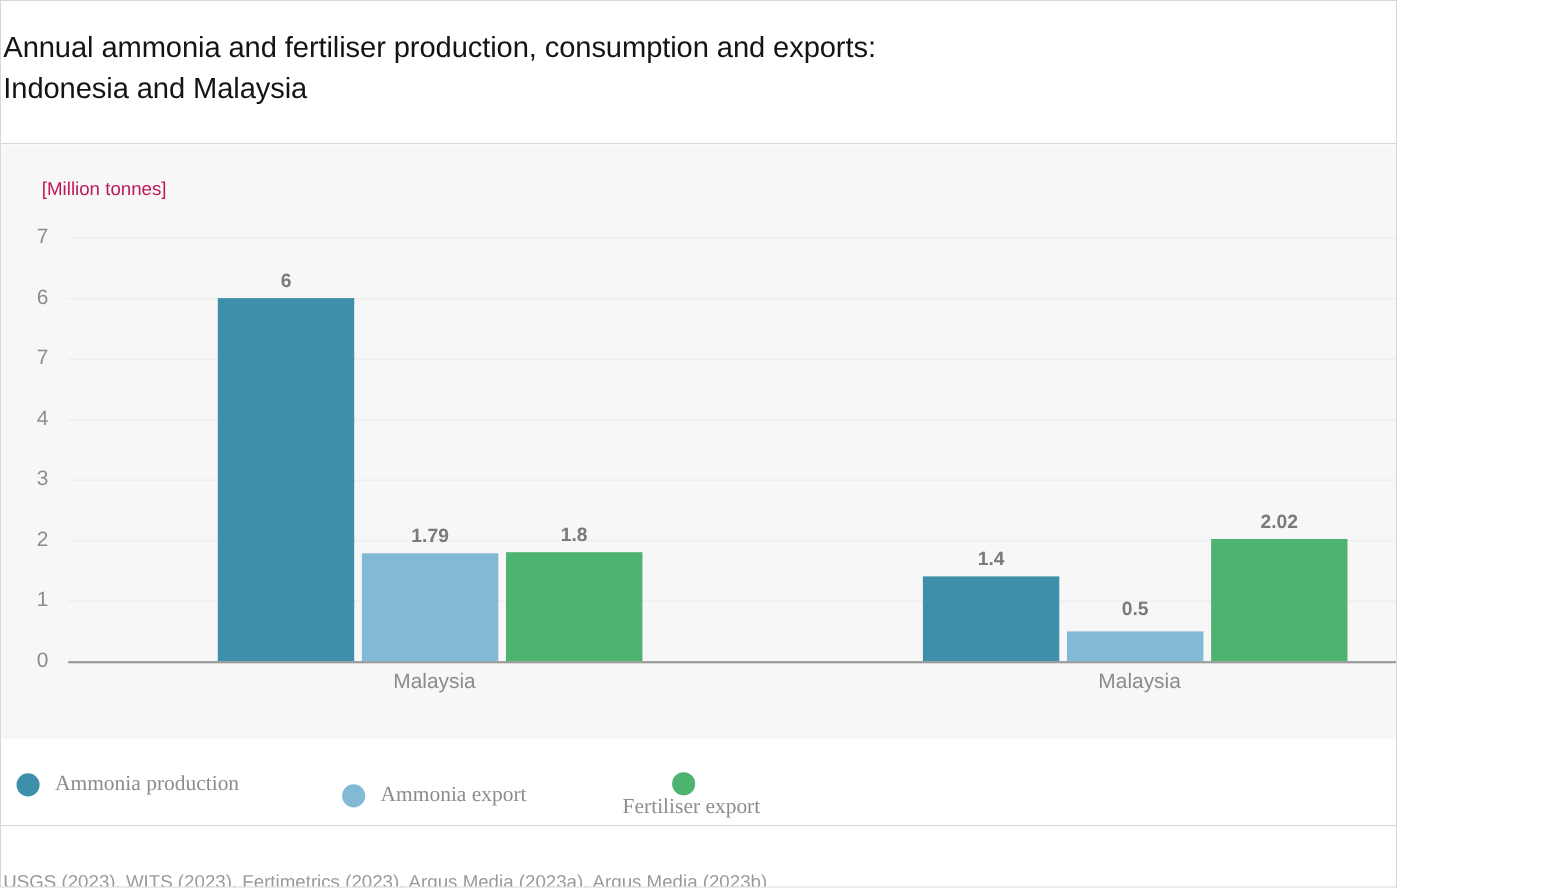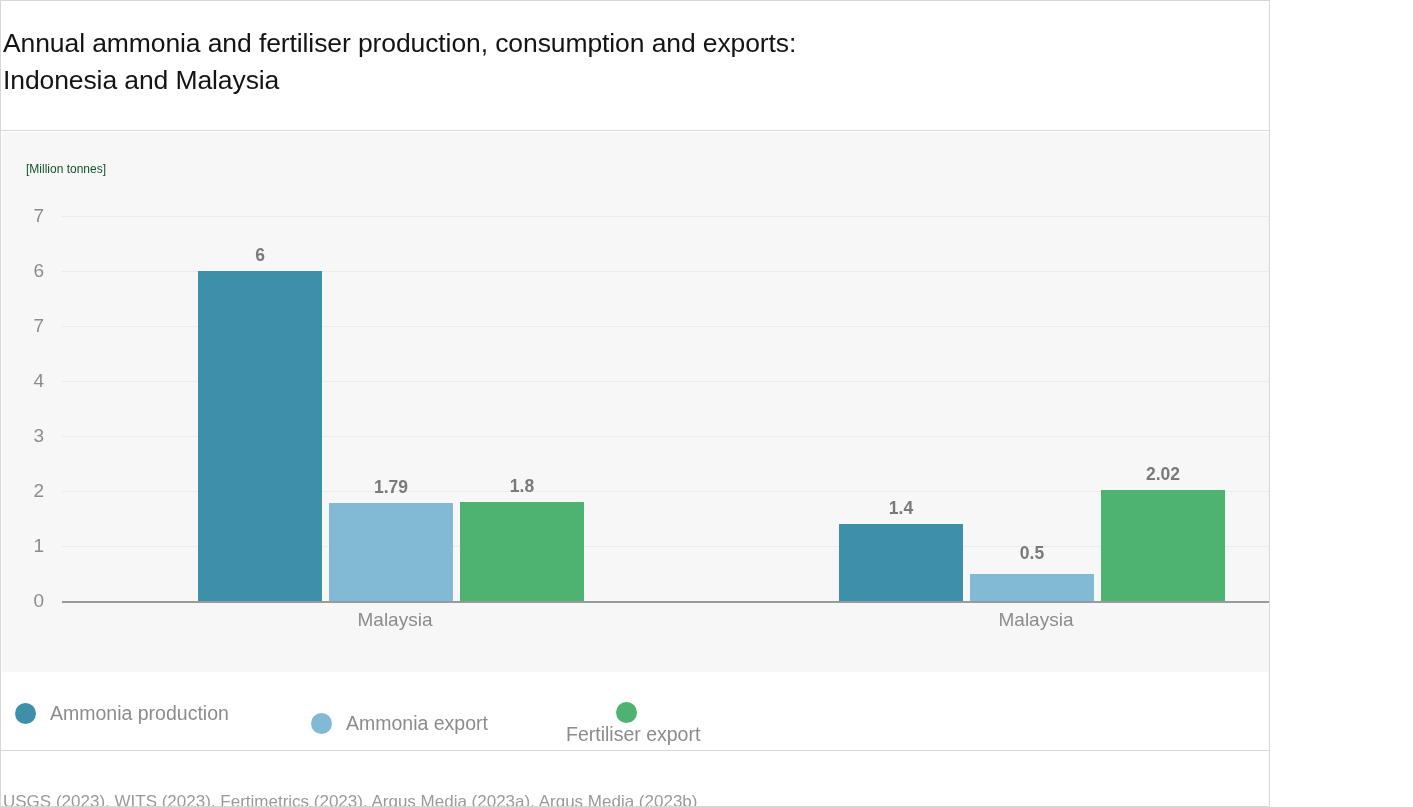--- a/index.html
+++ b/index.html
@@ -60,24 +60,24 @@
     position: absolute;
     left: 1px;
     top: 131px;
     width: 1410px;
     height: 540px;
     background: #f7f7f7;
   }
 
   .axis-unit {
     position: absolute;
-    left: 24px;
+    left: 36px;
     top: 30px;
-    font-size: 12px;
-    color: #14532d;
+    font-size: 17px;
+    color: #be185d;
     white-space: nowrap;
   }
 
   
   .plot {
     position: absolute;
     left: 0;
     top: 0;
     width: 1410px;
     height: 540px;
@@ -132,20 +132,21 @@
   
   .legend {
     position: absolute;
     left: 0;
     top: 671px;
     width: 1411px;
     height: 79px;
     background: #ffffff;
     box-sizing: border-box;
     border-bottom: 1px solid #d8d8d8;
+    font-family: Liberation Serif, serif;
   }
   .legend-item {
     position: absolute;
     top: 30px;
     display: flex;
     align-items: center;
     white-space: nowrap;
   }
   .legend-dot {
     width: 21px;

